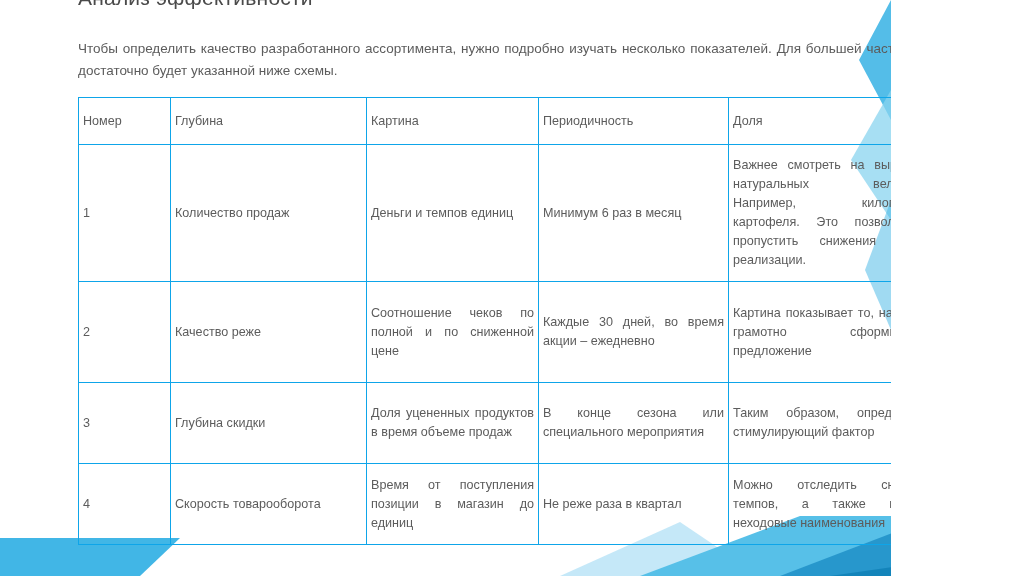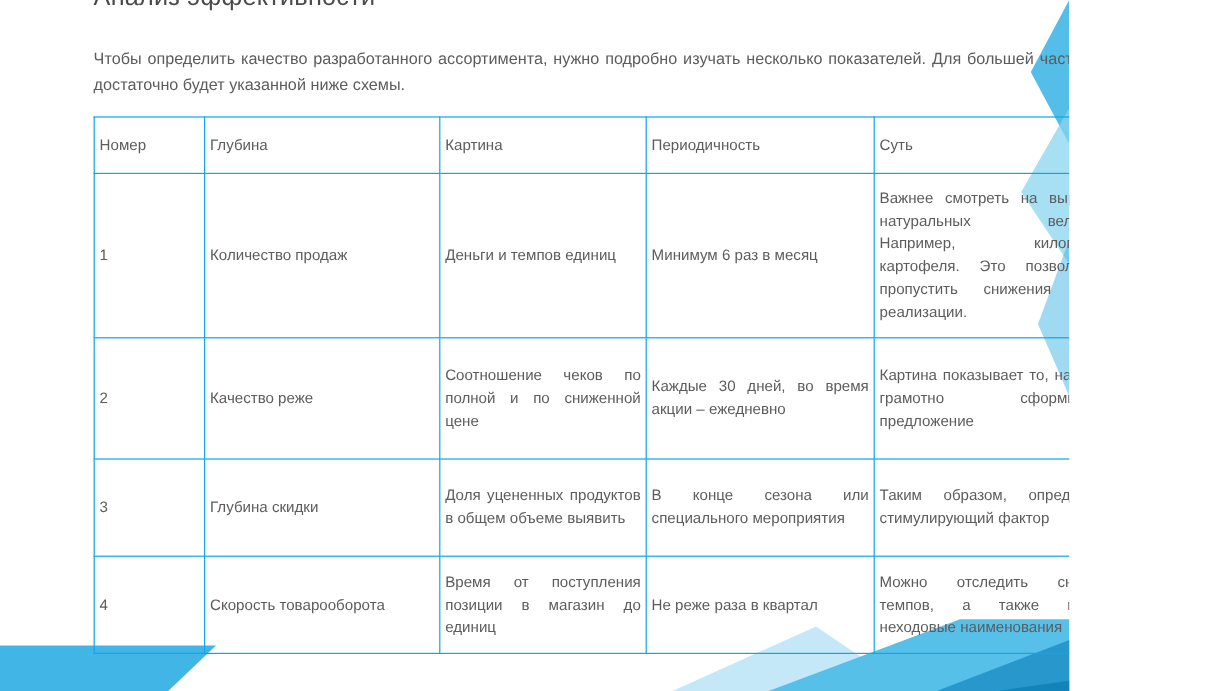--- a/index.html
+++ b/index.html
@@ -138,42 +138,42 @@
           <col class="col2">
           <col class="col3">
           <col class="col4">
       </colgroup>
       <thead>
         <tr>
           <td>Номер</td>
           <td>Глубина</td>
           <td>Картина</td>
           <td>Периодичность</td>
-          <td>Суть</td>
+          <td>Доля</td>
         </tr>
       </thead>
       <tbody>
         <tr class="r1">
           <td class="cell-left">1</td>
           <td class="cell-left">Количество продаж</td>
           <td class="cell-left">Деньги и темпов единиц</td>
           <td class="cell-left">Минимум 6 раз в месяц</td>
           <td class="cell-just">Важнее смотреть на выручку в натуральных величинах. Например, килограммах картофеля. Это позволит не пропустить снижения уровня реализации.</td>
         </tr>
         <tr class="r2">
           <td class="cell-left">2</td>
           <td class="cell-left">Качество реже</td>
           <td class="cell-just">Соотношение чеков по полной и по сниженной цене</td>
           <td class="cell-left">Каждые 30 дней, во время акции – ежедневно</td>
           <td class="cell-just">Картина показывает то, насколько грамотно сформировано предложение</td>
         </tr>
         <tr class="r3">
           <td class="cell-left">3</td>
           <td class="cell-left">Глубина скидки</td>
-          <td class="cell-just">Доля уцененных продуктов в общем объеме выявить</td>
+          <td class="cell-just">Доля уцененных продуктов в время объеме продаж</td>
           <td class="cell-just">В конце сезона или специального мероприятия</td>
           <td class="cell-just">Таким образом, определяется стимулирующий фактор</td>
         </tr>
         <tr class="r4">
           <td class="cell-left">4</td>
           <td class="cell-left">Скорость товарооборота</td>
           <td class="cell-just">Время от поступления позиции в магазин до единиц</td>
           <td class="cell-left">Не реже раза в квартал</td>
           <td class="cell-just">Можно отследить снижение темпов, а также выявить неходовые наименования</td>
         </tr>

